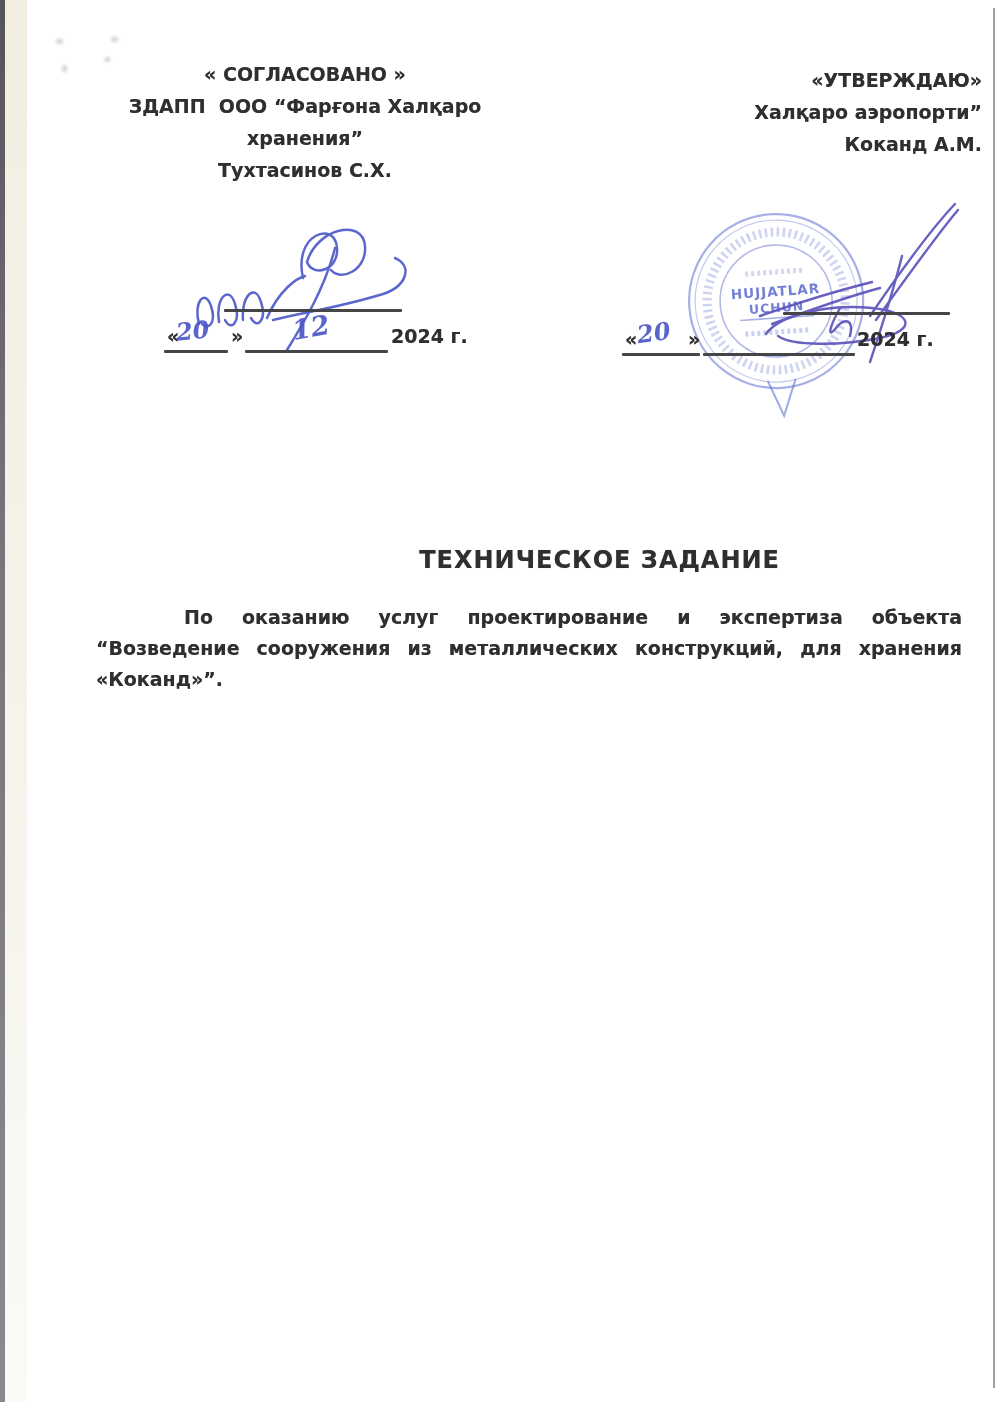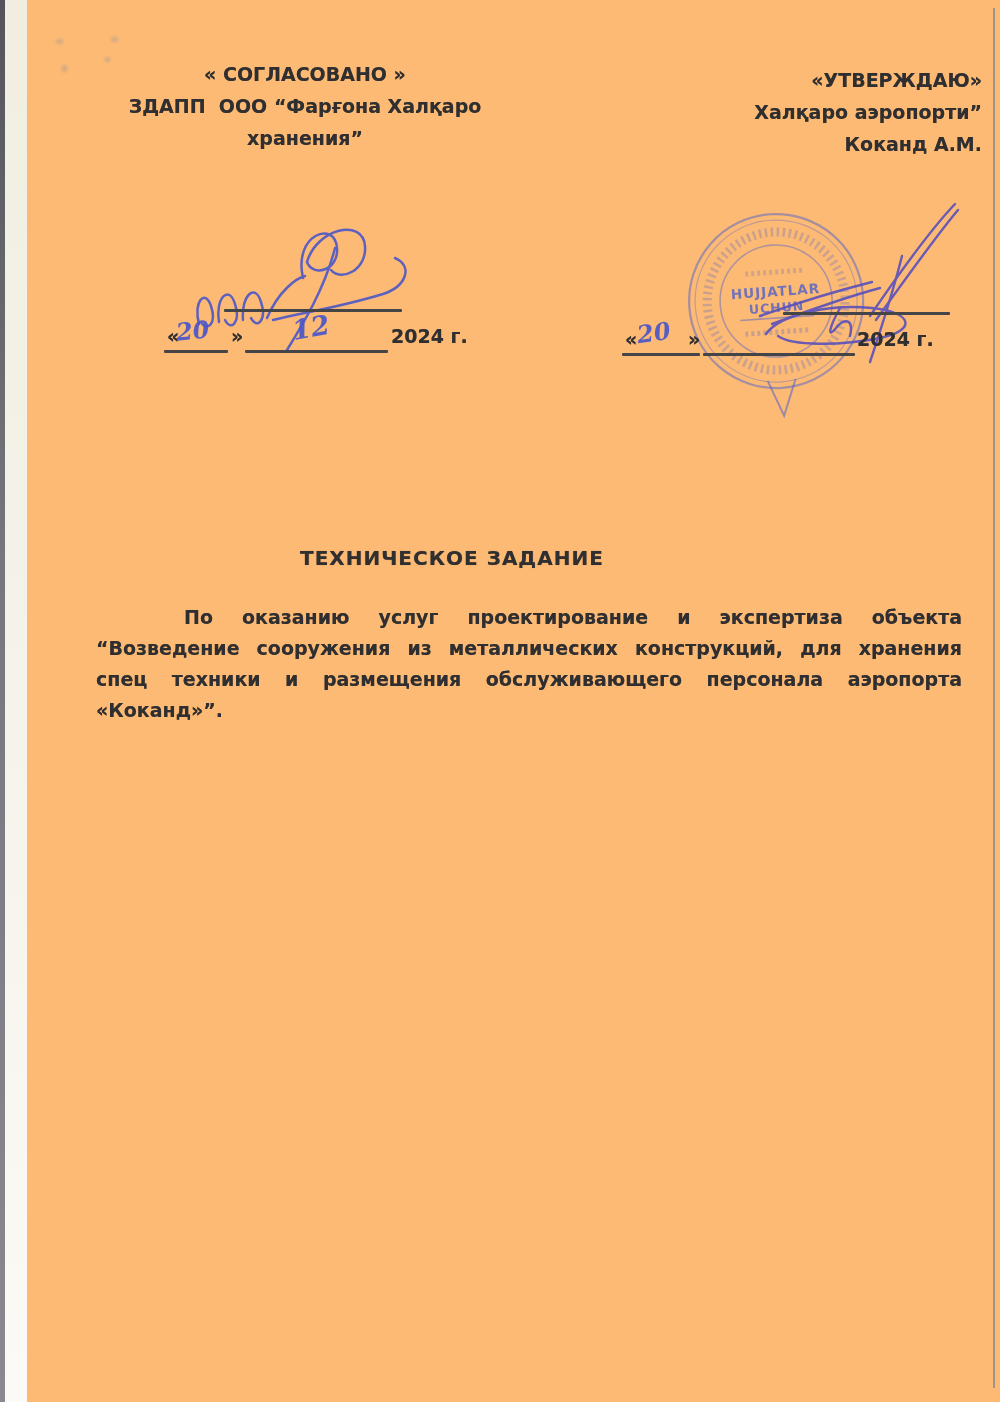--- a/index.html
+++ b/index.html
@@ -1,19 +1,19 @@
 <!DOCTYPE html>
 <html><head>
 <meta charset="utf-8">
 <style>
   html,body{margin:0;padding:0;background:#e8e8e8;}
   .page{
     position:relative;
     width:1000px;height:1402px;
-    background:#fdba74;
+    background:#ffffff;
     overflow:hidden;
     font-family:"DejaVu Sans","Liberation Sans",sans-serif;
     color:#2f2f31;
   }
   .abs{position:absolute;}
   
   .scan-edge-left{left:0;top:0;width:5px;height:100%;background:linear-gradient(#55545a,#77767c 40%,#8a898f);}
   .scan-strip{left:5px;top:0;width:22px;height:100%;background:linear-gradient(#f1eee1,#f6f4ec 60%,#fbfaf6);}
   .page-border-right{left:993px;top:8px;width:2px;height:1380px;background:#8e8d92;opacity:.85;}
   .speck{border-radius:50%;background:radial-gradient(#8f8f97,rgba(160,160,168,0));opacity:.45;filter:blur(1px);}
@@ -22,21 +22,21 @@
     text-shadow:0 0 .6px rgba(30,30,32,.45);}
   .approve .line{white-space:pre;}
   
   .rule{background:#454548;height:3px;border-radius:1px;}
   .rule.thin{height:2.5px;}
   
   .date-piece{font-weight:700;font-size:19px;line-height:20px;text-shadow:0 0 .6px rgba(30,30,32,.45);}
   .hw{font-family:"DejaVu Serif","Liberation Serif",serif;font-style:italic;font-weight:700;
       color:#4b57c8;opacity:.92;}
   
-  .doc-title{width:480px;text-align:left;font-weight:700;font-size:20px;letter-spacing:1px;
+  .doc-title{width:480px;text-align:right;font-weight:700;font-size:24px;letter-spacing:1px;
     text-shadow:0 0 .7px rgba(30,30,32,.5);}
   .body-par{width:878px;font-weight:700;font-size:19px;line-height:31px;
     text-shadow:0 0 .6px rgba(30,30,32,.45);}
   .body-par .pline{text-align:justify;text-align-last:justify;height:31px;overflow:hidden;margin-left:12px;}
   .body-par .pline.first{padding-left:88px;}
   .body-par .pline.last{text-align:right;text-align-last:left;}
   svg{display:block;}
 </style>
 </head>
 <body>
@@ -48,20 +48,21 @@
   <div class="abs page-border-right"></div>
   <div class="abs speck" style="left:55px;top:38px;width:9px;height:7px"></div>
   <div class="abs speck" style="left:61px;top:64px;width:7px;height:9px"></div>
   <div class="abs speck" style="left:110px;top:36px;width:9px;height:7px"></div>
   <div class="abs speck" style="left:104px;top:56px;width:7px;height:7px"></div>
 
   <div class="abs approve" style="left:120px;top:58px;">
     <div class="line">« СОГЛАСОВАНО »</div>
     <div class="line">ЗДАПП  ООО “Фарғона Халқаро</div>
     <div class="line">хранения”</div>
+    <div class="line">Тухтасинов С.Х.</div>
   </div>
 
   <svg class="abs" style="left:185px;top:216px" width="250" height="135" viewBox="0 0 250 135">
     <g fill="none" stroke="#4b57c8" stroke-width="2.5" stroke-linecap="round" opacity="0.9">
       <path d="M118,62 C108,18 150,4 152,32 C154,54 128,62 122,46 C132,12 178,2 180,30 C182,54 156,66 146,54"></path>
       <path d="M14,108 C8,86 20,72 26,90 C32,108 22,116 16,106"></path>
       <path d="M34,106 C30,82 44,68 50,88 C56,106 46,116 40,104"></path>
       <path d="M58,104 C56,80 70,66 76,86 C82,104 72,114 66,102"></path>
       <path d="M82,102 C94,74 112,62 120,60"></path>
       <path d="M88,104 C120,96 152,92 198,78 C222,70 228,50 210,42"></path>
@@ -119,17 +120,16 @@
   <span class="abs date-piece" style="left:688px;top:329px">»</span>
   <div class="abs rule thin" style="left:622px;top:353px;width:78px"></div>
   <div class="abs rule thin" style="left:703px;top:353px;width:152px"></div>
   <span class="abs date-piece" style="left:857px;top:329px">2024 г.</span>
 
   <div class="abs doc-title" style="left:300px;top:546px">ТЕХНИЧЕСКОЕ ЗАДАНИЕ</div>
 
   <div class="abs body-par" style="left:84px;top:602px">
     <div class="pline first">По оказанию услуг проектирование и экспертиза объекта</div>
     <div class="pline">“Возведение сооружения из металлических конструкций, для хранения</div>
-    <div class="pline">спец техники и размещения обслуживающего персонала аэропорта</div>
     <div class="pline last">«Коканд»”.</div>
   </div>
 
 </div>
 
 </body></html>

